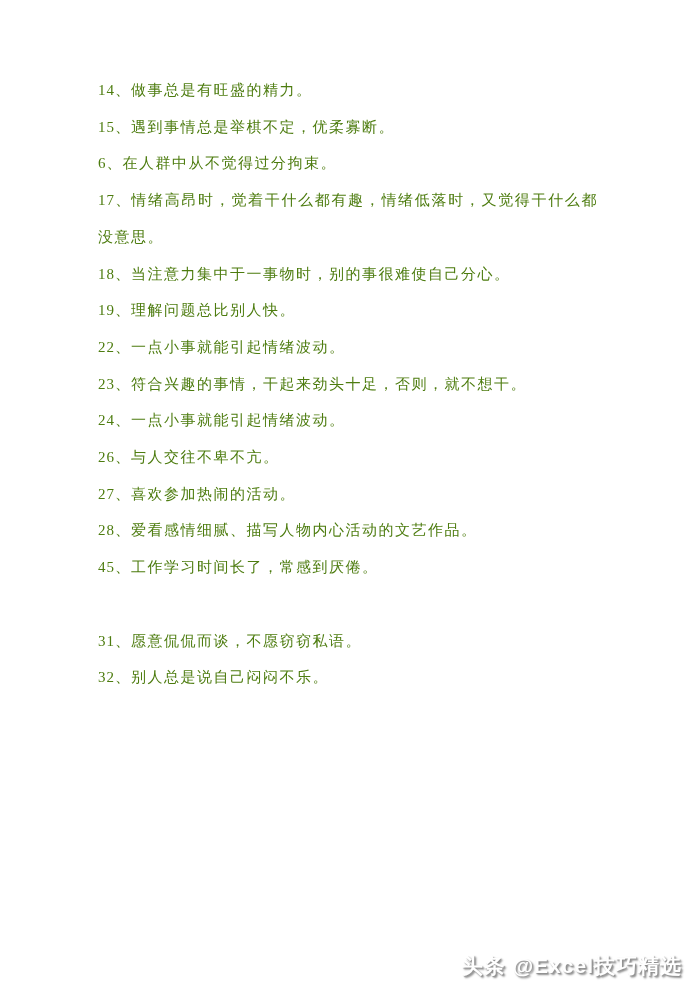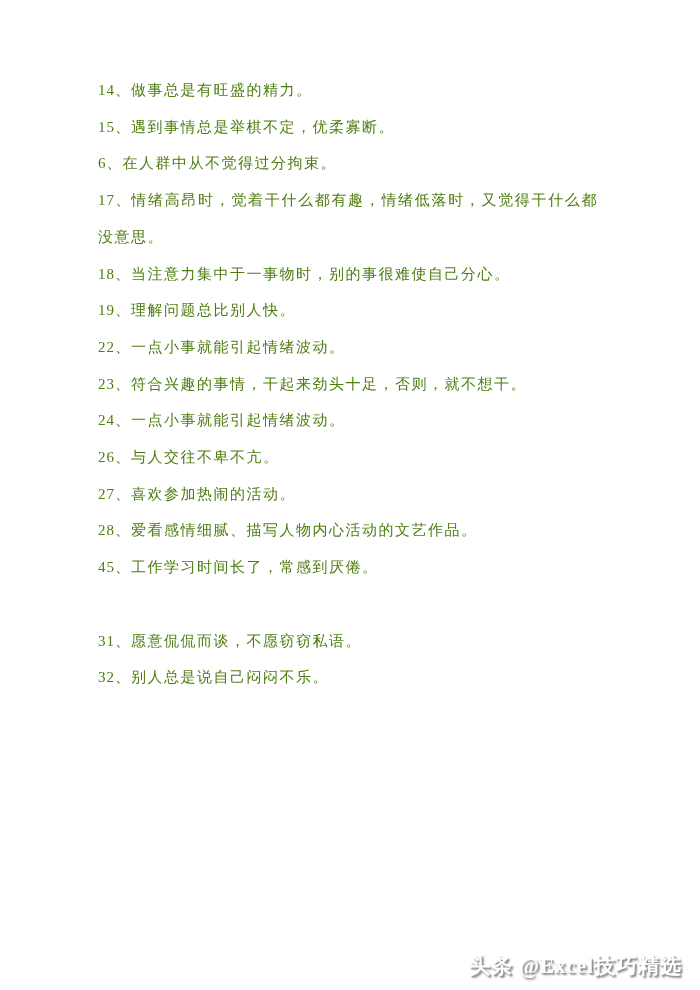--- a/index.html
+++ b/index.html
@@ -33,21 +33,21 @@
   .item.gap {
     margin-top: 36.7px;
   }
   .item .num {
     letter-spacing: 1px;
   }
   .watermark {
     position: absolute;
     right: 18px;
     bottom: 10px;
-    font-family: Liberation Serif, serif;
+    font-family: Liberation Sans, sans-serif;
     font-size: 21px;
     font-weight: bold;
     letter-spacing: 1px;
     color: #ffffff;
     text-shadow: 2px 2px 2px #8c8c8c, 1px 1px 1px #9e9e9e;
     white-space: nowrap;
   }
 </style>
 </head>
 <body>

